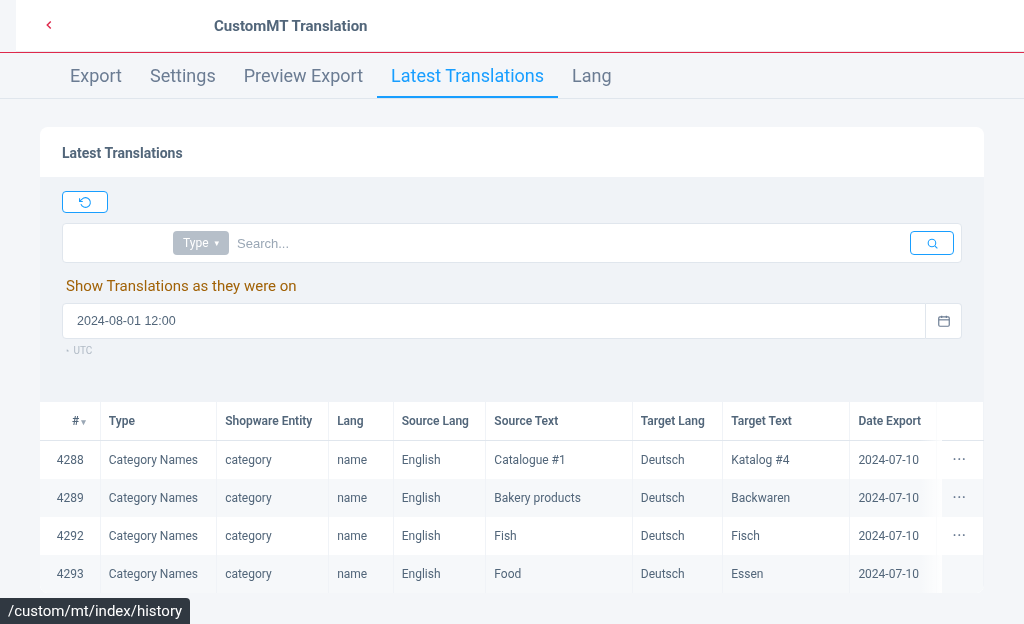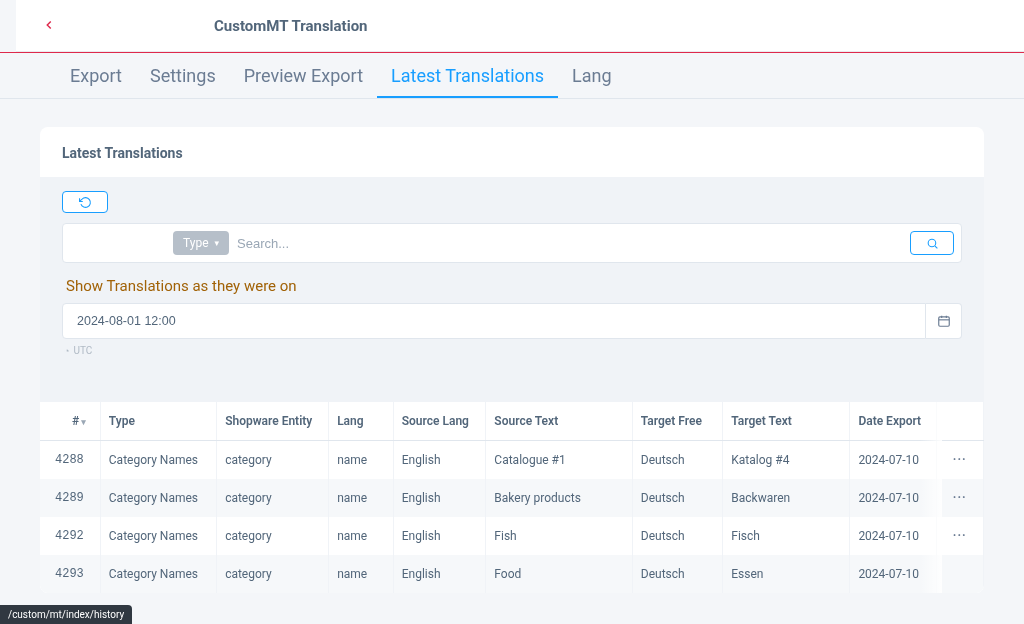--- a/index.html
+++ b/index.html
@@ -152,39 +152,39 @@
     color: #52667a;
     padding: 12px 8px;
     border-right: 1px solid #f0f3f7;
     overflow: hidden;
     white-space: nowrap;
     text-overflow: ellipsis;
   }
   th { font-weight: 600; border-bottom: 1px solid #e0e6ed; }
   tbody tr:nth-child(even) { background: #f6f8fa; }
   tbody tr:nth-child(odd) { background: #fff; }
-  td.idcell { text-align: right; padding-right: 16px; font-family: Liberation Mono, monospace; }
+  td.idcell { text-align: right; padding-right: 16px; }
   th.idhead { text-align: right; padding-right: 14px; }
   .idhead .sort-chev { font-size: 9px; margin-left: 2px; color: #9aa7b5; }
   td.actions, th.actions { text-align: center; }
   .dots { cursor: pointer; letter-spacing: 1px; color: #6b7c93; font-weight: 700; }
   .fade-col {
     position: absolute;
     top: 0; bottom: 0;
     right: 42px;
     width: 22px;
     background: linear-gradient(90deg, rgba(255,255,255,0), rgba(255,255,255,0.9));
     pointer-events: none;
   }
   .url-tooltip {
     position: absolute;
     left: 0; bottom: 0;
     background: #303841;
     color: #fff;
-    font-size: 10px;
+    font-size: 15px;
     padding: 4px 8px;
     border-radius: 0 4px 0 0;
   }
   col.c-id     { width: 56px; }
   col.c-type   { width: 108px; }
   col.c-entity { width: 104px; }
   col.c-field  { width: 60px; }
   col.c-src    { width: 86px; }
   col.c-stxt   { width: 136px; }
   col.c-tgt    { width: 84px; }
@@ -276,21 +276,21 @@
             <col class="c-act">
         </colgroup>
         <thead>
           <tr>
             <th class="idhead"><span>#</span><span class="sort-chev">▾</span></th>
             <th>Type</th>
             <th>Shopware Entity</th>
             <th>Lang</th>
             <th>Source Lang</th>
             <th>Source Text</th>
-            <th>Target Free</th>
+            <th>Target Lang</th>
             <th>Target Text</th>
             <th>Date Export</th>
             <th class="actions"></th>
           </tr>
         </thead>
         <tbody id="tbody">
             <tr>
               <td class="idcell">4288</td>
               <td>Category Names</td>
               <td>category</td>

